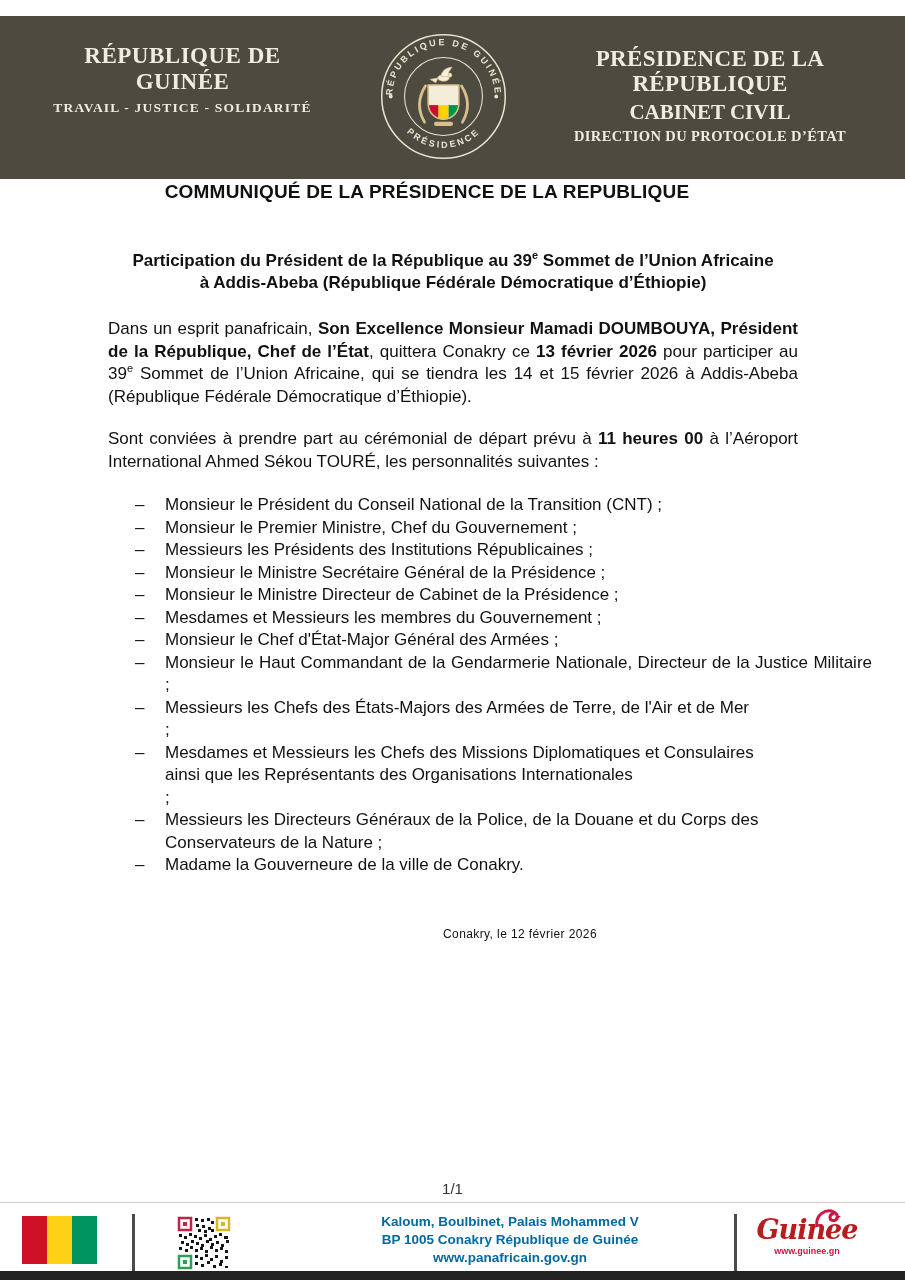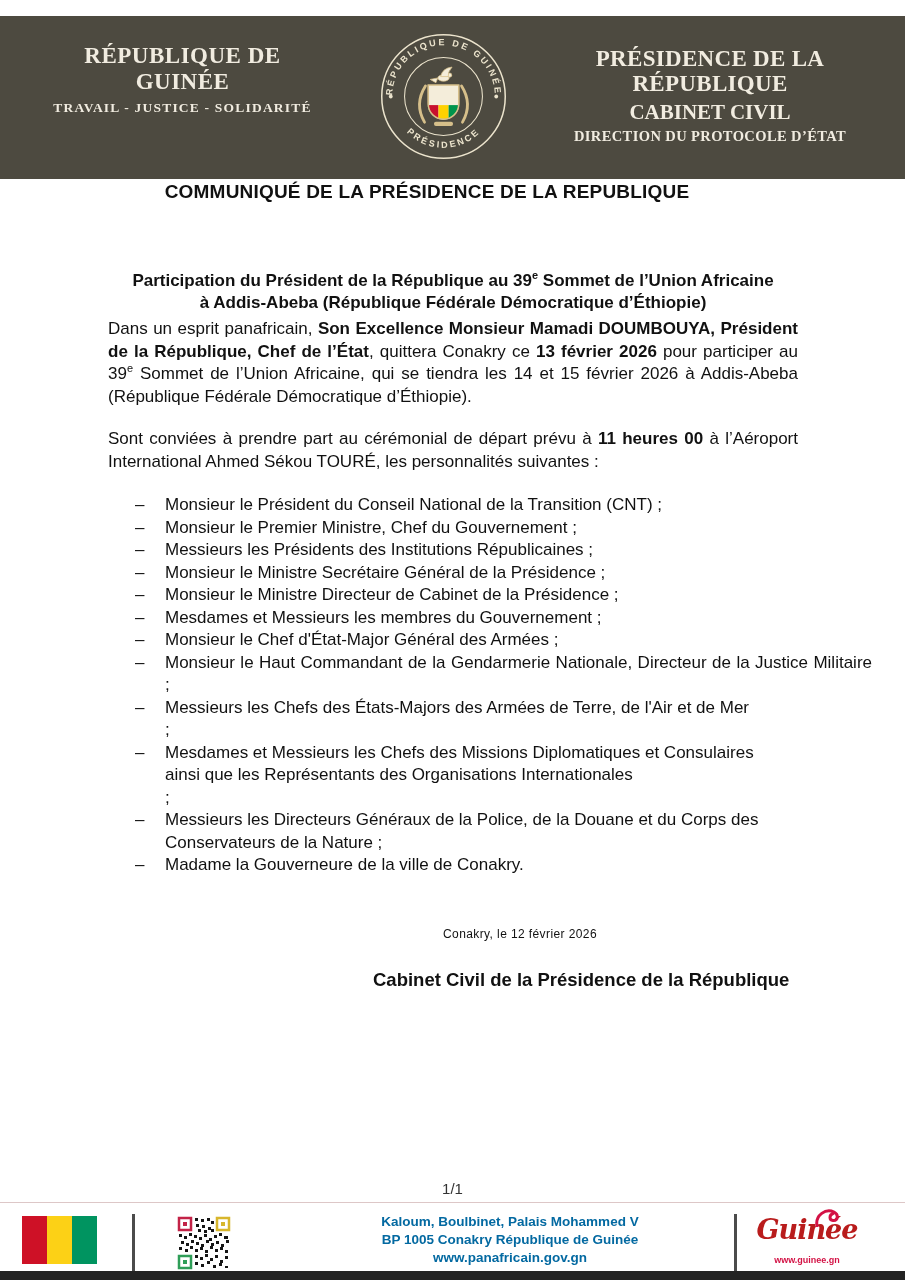--- a/index.html
+++ b/index.html
@@ -17,21 +17,21 @@
   .band-right .r1{font-size:23px;line-height:25px;letter-spacing:.3px;}
   .band-right .r2{font-size:21px;margin-top:4px;}
   .band-right .r3{font-size:14.5px;margin-top:3px;letter-spacing:.4px;}
   .seal{position:absolute;left:377px;top:14px;}
   .sealtext{fill:#ece4cd;font-family:"Liberation Sans",sans-serif;font-weight:bold;letter-spacing:2.5px;}
 
   
   .doc-title{position:absolute;top:181px;left:0;width:854px;text-align:center;
              font-size:19px;font-weight:bold;white-space:nowrap;letter-spacing:.2px;}
   .doc-subtitle{position:absolute;top:250px;left:108px;width:690px;text-align:center;
-                font-size:17px;font-weight:bold;line-height:22px;margin-top:20px;}
+                font-size:17px;font-weight:bold;line-height:22px;}
   .doc-subtitle .sl{white-space:nowrap;}
   .para{position:absolute;left:108px;width:690px;font-size:17px;line-height:22.5px;
         text-align:justify;}
   .p1{top:318px;} .p2{top:428px;}
   .b{font-weight:bold;}
   sup{font-size:11px;line-height:0;}
 
   .list{position:absolute;top:494px;left:135px;width:737px;font-size:17px;line-height:22.5px;}
   .li{display:flex;}
   .li-dash{width:30px;flex:none;}
@@ -47,21 +47,21 @@
   .flag{position:absolute;left:22px;top:1216px;width:75px;height:48px;display:flex;}
   .flag div{flex:1;}
   .vdiv{position:absolute;width:3px;height:62px;background:#4b4b4b;top:1214px;}
   .vdiv1{left:132px;} .vdiv2{left:734px;}
   .qr{position:absolute;left:177px;top:1216px;}
   .addr{position:absolute;left:310px;top:1213px;width:400px;text-align:center;
         font-size:13.5px;font-weight:bold;color:#0369a1;line-height:18px;}
   .brand{position:absolute;left:752px;top:1215px;width:110px;text-align:center;}
   .brand-name{font-family:"DejaVu Serif",serif;font-style:italic;font-weight:bold;
               font-size:27px;letter-spacing:-1px;line-height:30px;}
-  .brand-url{font-size:9px;font-weight:bold;margin-top:10px;}
+  .brand-url{font-size:9px;font-weight:bold;margin-top:1px;}
   .brand-swirl{position:absolute;top:-8px;left:62px;}
   .bottombar{position:absolute;bottom:0;left:0;width:905px;height:9px;background:#232323;}
 </style>
 </head>
 <body>
 
 <div class="page">
 
   <div class="band" style="background: rgb(77, 74, 64);">
     <div class="band-left">
@@ -176,21 +176,20 @@
         <span class="li-text">Messieurs les Directeurs Généraux de la Police, de la Douane et du Corps des<br>Conservateurs de la Nature ;</span>
       </div>
 
       <div class="li">
         <span class="li-dash">–</span>
         <span class="li-text">Madame la Gouverneure de la ville de Conakry.</span>
       </div>
     </div>
 
   <div class="date-line">Conakry, le 12 février 2026</div>
-  <div class="signature">Cabinet Civil de la Présidence de la République</div>
 
   <div class="pageno">1/1</div>
   <div class="rule" style="background: rgb(221, 199, 199);"></div>
 
   <div class="flag">
     <div style="background: rgb(206, 17, 38);"></div>
     <div style="background: rgb(252, 209, 22);"></div>
     <div style="background: rgb(0, 148, 96);"></div>
   </div>
 

